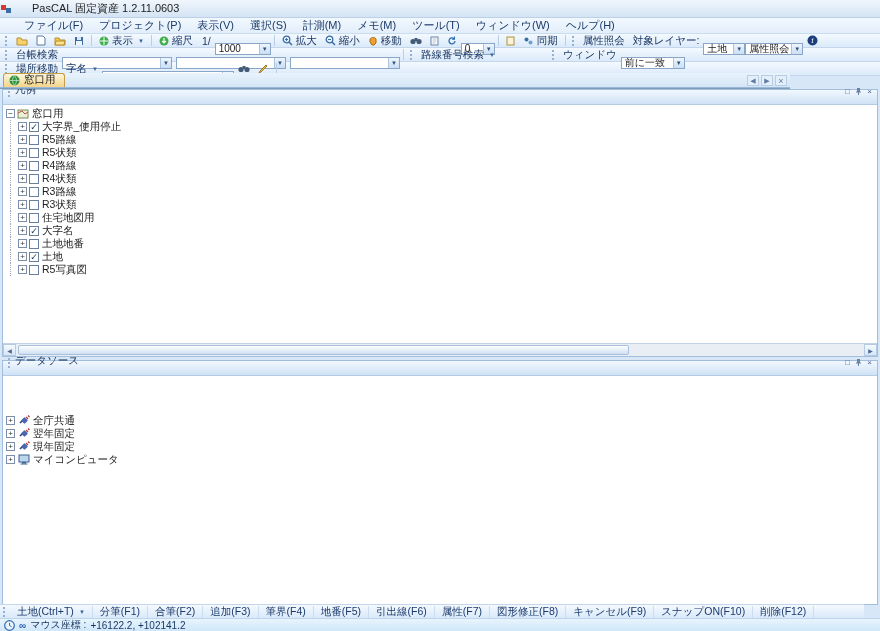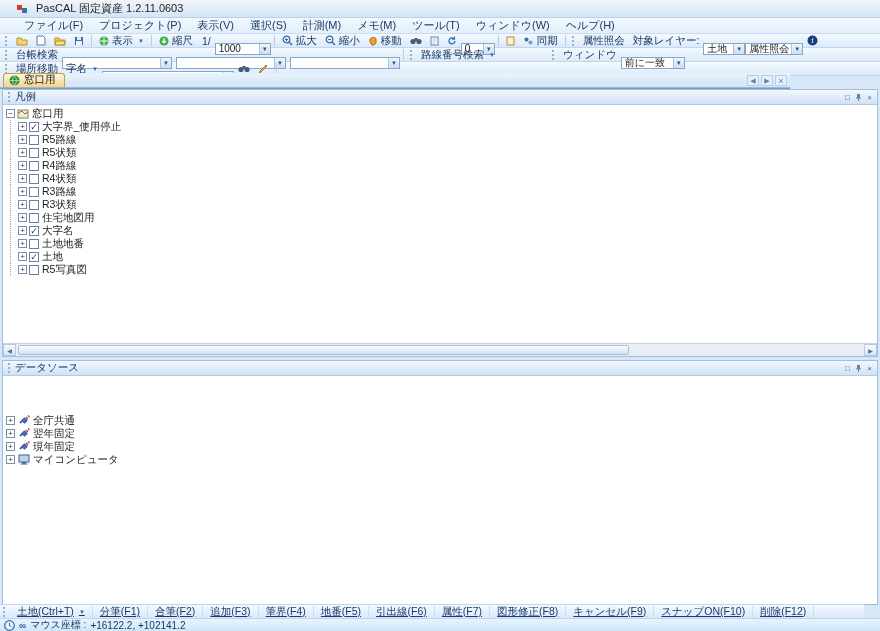--- a/index.html
+++ b/index.html
@@ -2,21 +2,21 @@
 <html><head>
 <meta charset="utf-8">
 <style>
   * { margin:0; padding:0; box-sizing:border-box; }
   html,body { width:880px; height:631px; overflow:hidden; }
   body { font-family:"Liberation Sans","DejaVu Sans",sans-serif; font-size:11px; color:#18345f;
          background:#d7e7f7; position:relative; }
 
   
   .titlebar { height:18px; background:linear-gradient(#f0f6fc,#d4e4f4); border-bottom:1px solid #bcd0e6;
-              display:flex; align-items:center; padding:0 16px; gap:8px; color:#222; }
+              display:flex; align-items:center; padding:0 0; gap:20px; color:#222; }
   .titlebar .ttl { font-size:11px; }
 
   
   .menubar { height:16px; background:linear-gradient(#f2f8fe,#e2eefa); border-bottom:1px solid #cadcef;
              display:flex; align-items:center; padding-left:16px; }
   .menubar .mitem { padding:0 8px; height:100%; display:flex; align-items:center; cursor:default; color:#1b3a6a;}
 
   
   .toolbar { height:14px; background:linear-gradient(#f4f9fe,#dbeafa); border-bottom:1px solid #c3d6ec;
              display:flex; align-items:center; padding-left:2px; font-size:10.5px; color:#16325f; white-space:nowrap; }
@@ -47,21 +47,21 @@
   .north { position:absolute; top:4px; right:16px; text-align:center; color:#000; }
   .north .nlab { font-size:10px; font-weight:bold; }
   .scalebar { position:absolute; right:8px; bottom:6px; width:52px; text-align:center; color:#333; }
   .scalebar .slab { font-size:10px; }
   .scalebar .sline { height:4px; border-left:1px solid #444; border-right:1px solid #444; border-bottom:1px solid #444; }
 
   
   .right-col { flex:1; display:flex; flex-direction:column; padding:0 2px 0 2px; gap:3px; }
   .panel { background:#fff; border:1px solid #a3bedd; display:flex; flex-direction:column; }
   .panel-h { height:15px; background:linear-gradient(#f2f8fe,#cfe2f6); border-bottom:1px solid #b4cbe6;
-             display:flex; align-items:center; padding:0 2px; font-size:10.5px; color:#14305c; }
+             display:flex; align-items:flex-end; padding:7px 2px; font-size:10.5px; color:#14305c; }
   .panel-h .ph-title { flex:1; overflow:hidden; white-space:nowrap; }
   .panel-h .ph-ic { width:11px; height:11px; display:flex; align-items:center; justify-content:center;
                     font-size:8px; color:#49618c; }
   .legend { height:268px; }
   .tree { flex:1; overflow:hidden; padding:2px 0 0 3px; font-size:10.5px; color:#222; }
   .trow { display:flex; align-items:center; height:13px; white-space:nowrap; }
   .tindent { width:8px; border-left:1px dotted #9aa8bc; height:100%; margin-left:4px; }
   .expand { width:9px; height:9px; border:1px solid #7c8ea8; background:#fff; font-size:8px; line-height:7px;
             text-align:center; color:#333; margin-right:2px; flex:none; }
   .expand::before { content:"+"; }
@@ -73,21 +73,21 @@
   .hs-btn { width:13px; background:linear-gradient(#f5fafe,#d6e6f6); border:1px solid #b5cbe4;
             font-size:6px; color:#4d6habi; color:#4d6a92; display:flex; align-items:center; justify-content:center; }
   .hs-track { flex:1; position:relative; }
   .hs-thumb { position:absolute; left:2px; top:1px; bottom:1px; width:72%;
               background:linear-gradient(#fdfeff,#cfe0f2); border:1px solid #a8c0dc; border-radius:2px; }
   .datasource { flex:1;gap:36px; }
 
   
   .bottombar { position:absolute; left:0; right:16px; bottom:13px; height:14px;
                background:linear-gradient(#f4f9fe,#d9e9fa); border-top:1px solid #c3d6ec; display:flex;
-               align-items:center; font-size:10.5px; color:#1c3a6b;text-decoration:underline; }
+               align-items:center; font-size:10.5px; color:#1c3a6b; }
   .fbtn { display:flex; align-items:center; gap:3px; height:12px; padding:0 7px; border-right:1px solid #cdddf0;
           cursor:default; }
   .statusbar { position:absolute; left:0; right:0; bottom:0; height:13px;
                background:linear-gradient(#e8f4fd,#cfe7fa); border-top:1px solid #bcd4ec; display:flex;
                align-items:center; gap:4px; padding:0 4px; font-size:10px; color:#17335f; }
   .inf { color:#2a5da8; font-weight:bold; font-size:10px; }
 </style>
 </head>
 <body>
 

